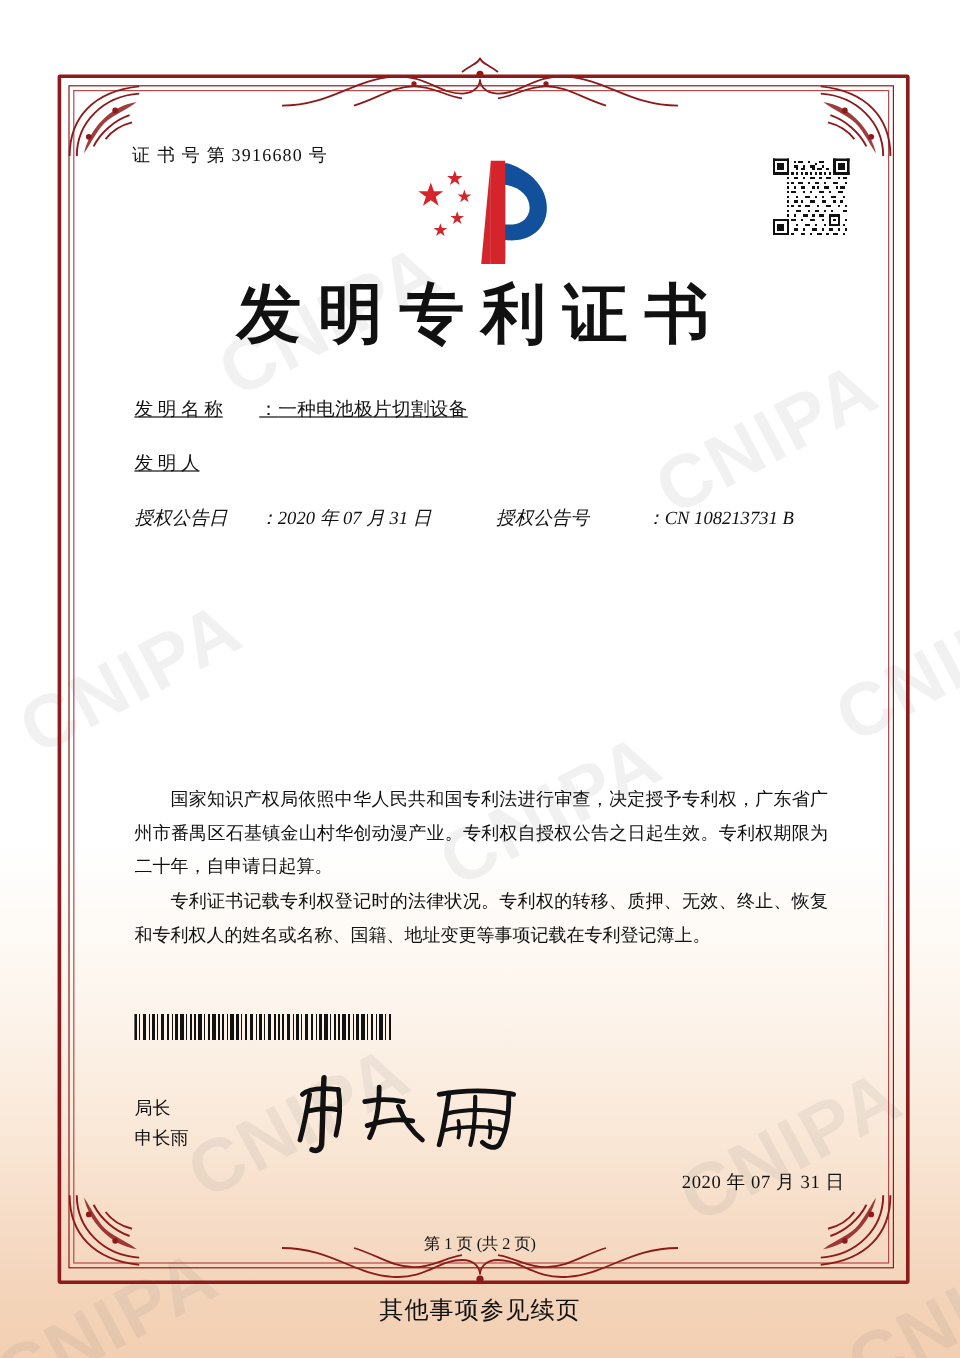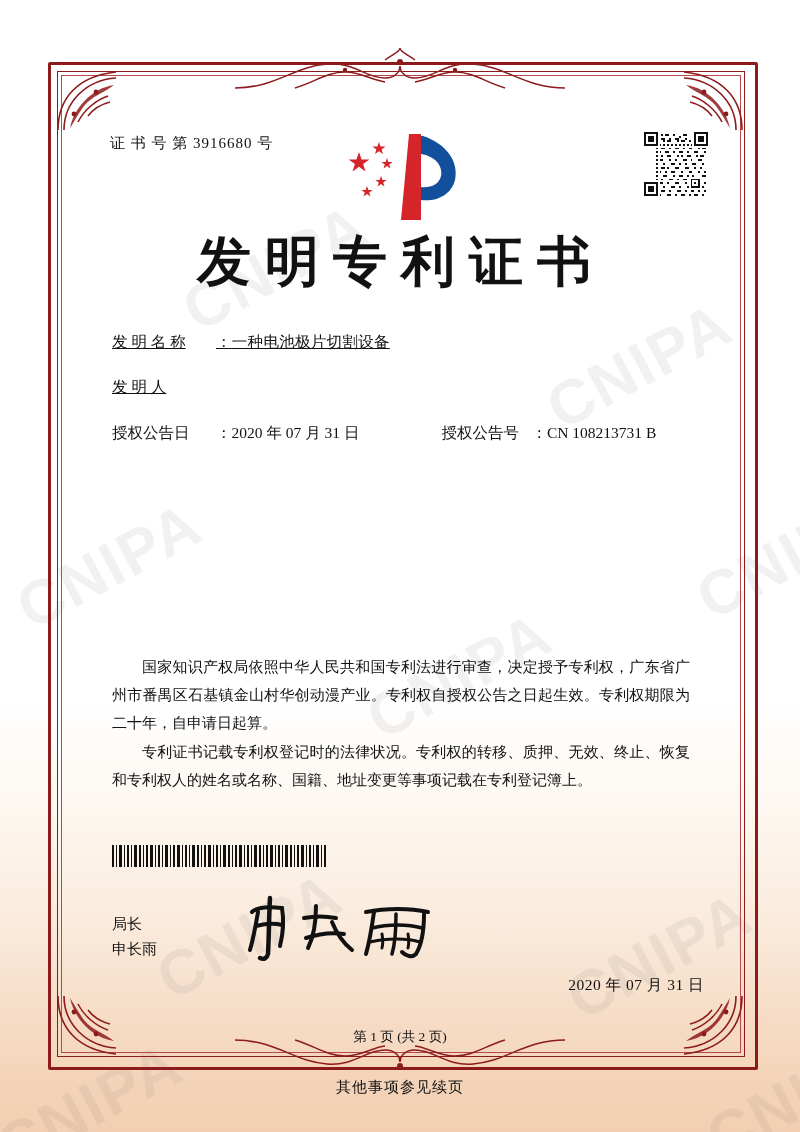--- a/index.html
+++ b/index.html
@@ -100,21 +100,21 @@
     transform: translateX(-50%) scaleY(-1);
     width: 330px;
     height: 46px;
     pointer-events: none;
   }
 
   
   .content {
     position: absolute;
     left: 96px;
-    top: 120px;
+    top: 106px;
     width: 608px;
   }
 
   .cert-no {
     font-size: 15px;
     color: #111;
     letter-spacing: 1px;
     margin: 14px 0 0 14px;
   }
 
@@ -179,24 +179,26 @@
   .field-value {
     flex: 1;
     letter-spacing: 0.3px;
   }
   .field-value .l2 { display:block; }
 
   .row-split {
     display: flex;
     align-items: flex-start;
     margin-bottom: 20px;
+    font-style: italic;
   }
   .row-split .seg2 {
-    margin-left: 82px;
+    margin-left: 54px;
     display: flex;
+    gap: 35px;
   }
   .row-split .seg2 .field-label {
     width: 90px;
     flex: 0 0 90px;
   }
 
   .paras {
     position: absolute;
     left: 112px;
     top: 654px;
@@ -251,21 +253,21 @@
     top: 1028px;
     text-align: center;
     font-size: 13.5px;
     color: #111;
   }
   .footnote {
     position: absolute;
     left: 0; right: 0;
     top: 1078px;
     text-align: center;
-    font-size: 15px;
+    font-size: 20px;
     color: #111;
     letter-spacing: 1px;
   }
 </style>
 </head>
 <body>
 
 <div class="page">
 
   <div id="watermark-layer">

